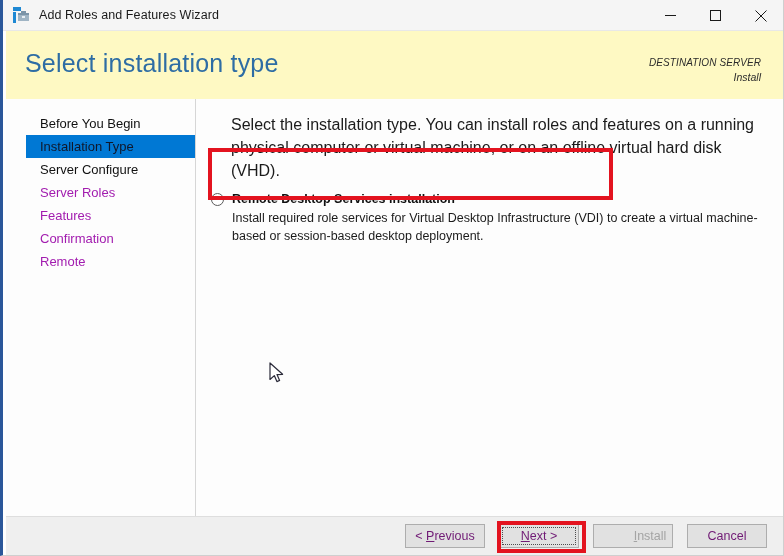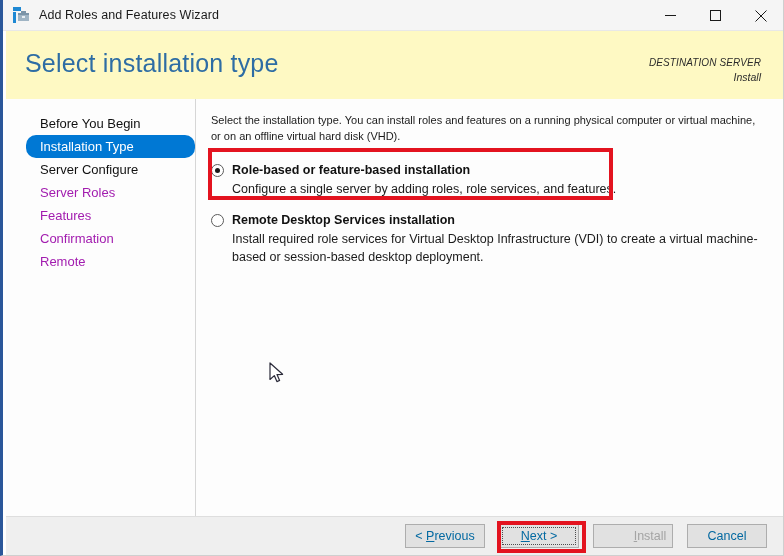--- a/index.html
+++ b/index.html
@@ -70,32 +70,33 @@
   .nav-item {
     position: relative;
     height: 23px; line-height: 23px;
     padding-left: 34px;
     font-size: 13px; color: #111111;
     white-space: nowrap;
     cursor: default;
   }
   .nav-item.disabled { color: #a21caf; cursor: default; }
   .nav-item.selected {
-    background: #0078d4; color: #ffffff;
-    margin-left: 20px; padding-left: 14px; border-radius: 10px;
+    background: #0078d4; color: #0f172a;
+    margin-left: 20px; padding-left: 14px;
   }
   #nav-list { padding-top: 13px; }
   
   #content {
     position: absolute; left: 191px; top: 0; right: 0; bottom: 0;
     padding: 14px 22px 0 14px;
   }
   #intro {
-    font-size: 11px; color: #1b1b1b; line-height: 1.45;
+    font-size: 16px; color: #1b1b1b; line-height: 1.45;
     max-width: 552px;
+    margin-left: 20px;
   }
   .option-block { position: relative; }
   #opt1-wrap { margin-top: 11px; padding: 6px 0 6px 0; }
   #opt2-wrap { margin-top: 8px; }
   .opt-row { display: flex; align-items: flex-start; }
   .radio {
     width: 13px; height: 13px; border-radius: 50%;
     border: 1px solid #5b5b5b; background: #ffffff;
     margin-top: 2px; margin-right: 8px; flex: 0 0 auto;
     position: relative; cursor: pointer;
@@ -129,21 +130,21 @@
   
   #footer {
     position: absolute; left: 3px; right: 0; bottom: 0; height: 39px;
     background: #efefef; border-top: 1px solid #dedede;
     display: flex; align-items: center; justify-content: flex-end;
     padding-right: 16px;
   }
   .btn {
     height: 24px; min-width: 80px;
     background: #e1e1e1; border: 1px solid #adadad;
-    font-size: 12.5px; color: #0369a1;
+    font-size: 12.5px; color: #701a75;
     font-family: "Liberation Sans", sans-serif;
     margin-left: 14px; cursor: pointer;
     display: flex; align-items: center; justify-content: center;
   }
   .btn.disabled { color: #a4a4a4; cursor: default; padding-left: 34px; }
   .btn.focused { position: relative; }
   .btn.focused::after {
     content: ""; position: absolute;
     left: 2px; top: 2px; right: 2px; bottom: 2px;
     border: 1px dotted #4d4d4d;
@@ -207,27 +208,20 @@
         <div class="nav-item disabled">Server Roles</div>
         <div class="nav-item disabled">Features</div>
         <div class="nav-item disabled">Confirmation</div>
         <div class="nav-item disabled">Remote</div>
       </div>
     </div>
 
     <div id="content">
       <p id="intro">Select the installation type. You can install roles and features on a running physical computer or virtual machine, or on an offline virtual hard disk (VHD).</p>
 
-      <div class="option-block" id="opt1-wrap">
-        <div class="opt-row">
-          <span class="radio checked"></span>
-          <span class="opt-label">Role-based or feature-based installation</span>
-        </div>
-        <div class="opt-desc">Configure a single server by adding roles, role services, and features.</div>
-      </div>
 
       <div class="option-block" id="opt2-wrap">
         <div class="opt-row">
           <span class="radio"></span>
           <span class="opt-label">Remote Desktop Services installation</span>
         </div>
         <div class="opt-desc">Install required role services for Virtual Desktop Infrastructure (VDI) to create a virtual machine-based or session-based desktop deployment.</div>
       </div>
     </div>
   </div>

